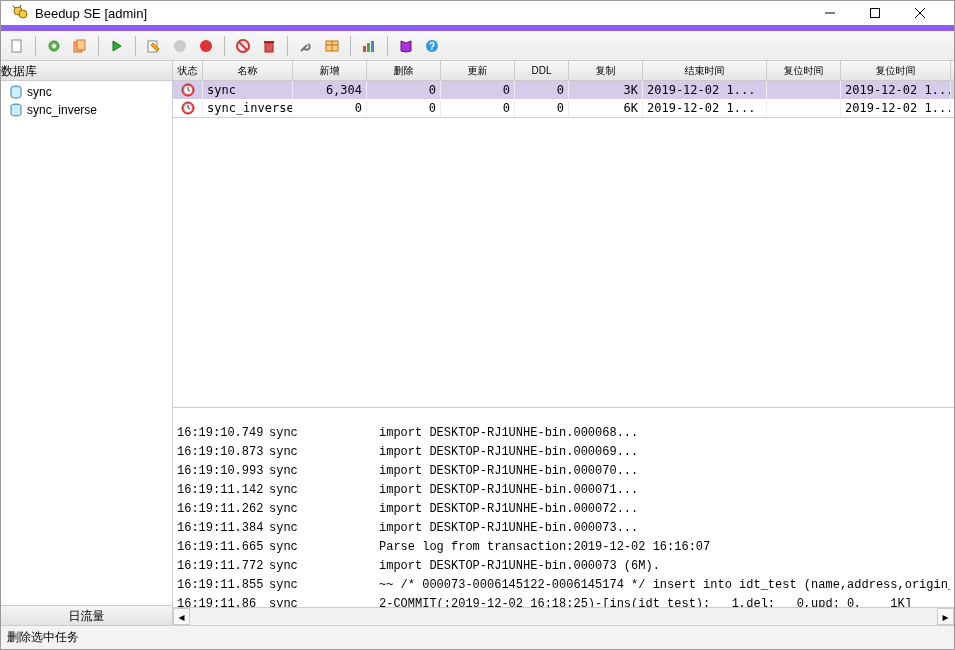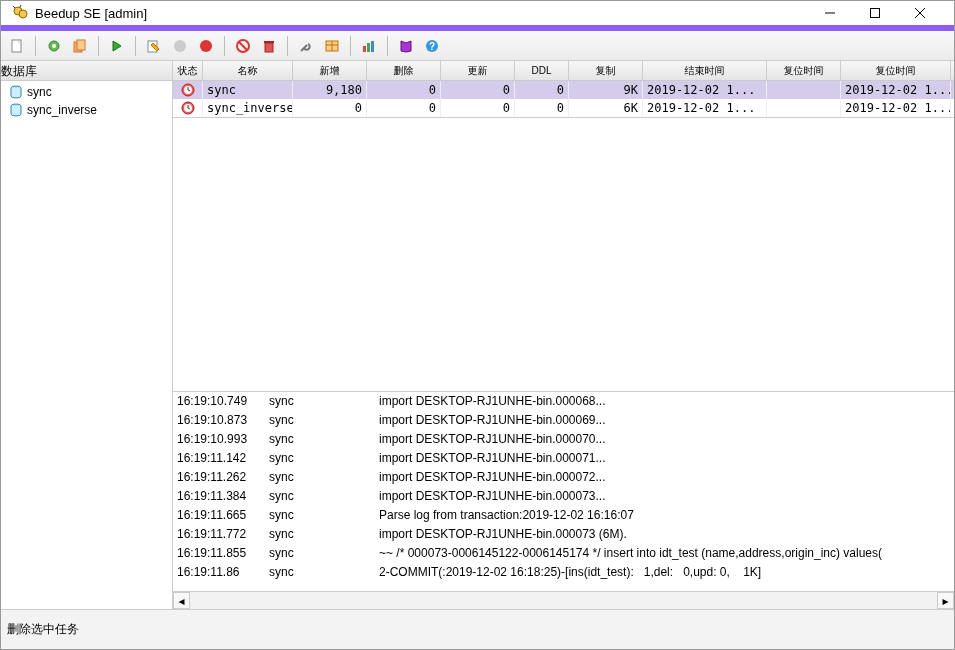--- a/index.html
+++ b/index.html
@@ -136,43 +136,43 @@
 .col-copy{width:74px}
 .col-start{width:124px}
 .col-end{width:74px}
 .col-restore{width:110px}
 
 .filler { flex:1; background:#fff; }
 .log {
   height: 200px;
   border-top: 1px solid #ccc;
   overflow: auto;
-  font-family: Liberation Sans, sans-serif;
-  font-size: 12px;
-  padding: 0 4px;
+  font-family: Liberation Mono, monospace;
+  font-size: 12px;
+  padding: 16px 4px;
   white-space: pre;
   position: relative;
 }
 .log-line { line-height: 19px; height:19px; overflow:hidden; }
 .log-time { display:inline-block; width:92px; }
 .log-name { display:inline-block; width:110px; }
 .log-msg { }
 
 .hscroll {
   height: 18px;
   border-top: 1px solid #ccc;
   display:flex;
   align-items:center;
   background:#f2f2f2;
 }
 .hscroll .arrow{width:17px;height:17px;display:flex;align-items:center;justify-content:center;border:1px solid #ccc;background:#f8f8f8;cursor:pointer;}
 .hscroll .track{flex:1;height:17px;}
 
 .statusbar {
-  height: 40px;
+  height: 24px;
   border-top: 1px solid #ccc;
   background: #f3f3f3;
   display: flex;
   align-items: center;
   padding: 0 6px;
   font-size: 12px;
 }
 </style>
 </head>
 <body>
@@ -310,20 +310,21 @@
         <span>sync</span>
       </div>
       <div class="tree-item">
         <span class="db-icon"><svg viewBox="0 0 14 14">
               <ellipse cx="7" cy="3" rx="5" ry="2" fill="#aef" stroke="#38a"></ellipse>
               <path d="M2 3 L2 11 A5 2 0 0 0 12 11 L12 3" fill="#cef" stroke="#38a"></path>
             </svg></span>
         <span>sync_inverse</span>
       </div>
     </div>
+    <div class="sidebar-bottom">日流量</div>
   </div>
 
   <div class="right">
     <div class="grid">
       <div class="grid-header">
         <div class="gh col-status">状态</div>
         <div class="gh col-name">名称</div>
         <div class="gh col-add">新增</div>
         <div class="gh col-del">删除</div>
         <div class="gh col-upd">更新</div>
@@ -336,25 +337,25 @@
       <div class="grid-row sel">
         <div class="gc col-status status">
             <span class="status-icon"><svg viewBox="0 0 14 14">
                 <circle cx="7" cy="7" r="6" fill="#f55" stroke="#a22"></circle>
                 <circle cx="7" cy="7" r="4" fill="#fff"></circle>
                 <line x1="7" y1="7" x2="7" y2="4" stroke="#333"></line>
                 <line x1="7" y1="7" x2="9" y2="8" stroke="#333"></line>
               </svg></span>
           </div>
         <div class="gc col-name">sync</div>
-        <div class="gc col-add num">9,180</div>
+        <div class="gc col-add num">6,304</div>
         <div class="gc col-del num">0</div>
         <div class="gc col-upd num">0</div>
         <div class="gc col-ddl num">0</div>
-        <div class="gc col-copy num">9K</div>
+        <div class="gc col-copy num">3K</div>
         <div class="gc col-start">2019-12-02 1...</div>
         <div class="gc col-end"></div>
         <div class="gc col-restore">2019-12-02 1...</div>
       </div>
       <div class="grid-row">
         <div class="gc col-status status">
             <span class="status-icon"><svg viewBox="0 0 14 14">
                 <circle cx="7" cy="7" r="6" fill="#f55" stroke="#a22"></circle>
                 <circle cx="7" cy="7" r="4" fill="#fff"></circle>
                 <line x1="7" y1="7" x2="7" y2="4" stroke="#333"></line>

